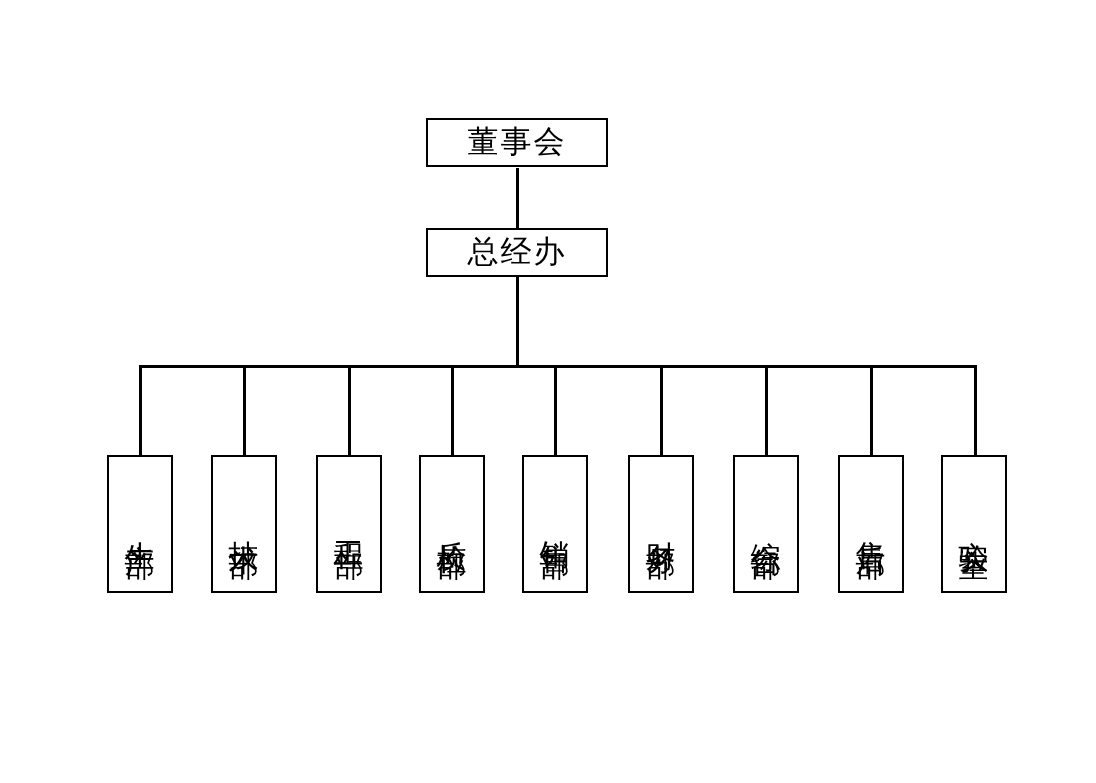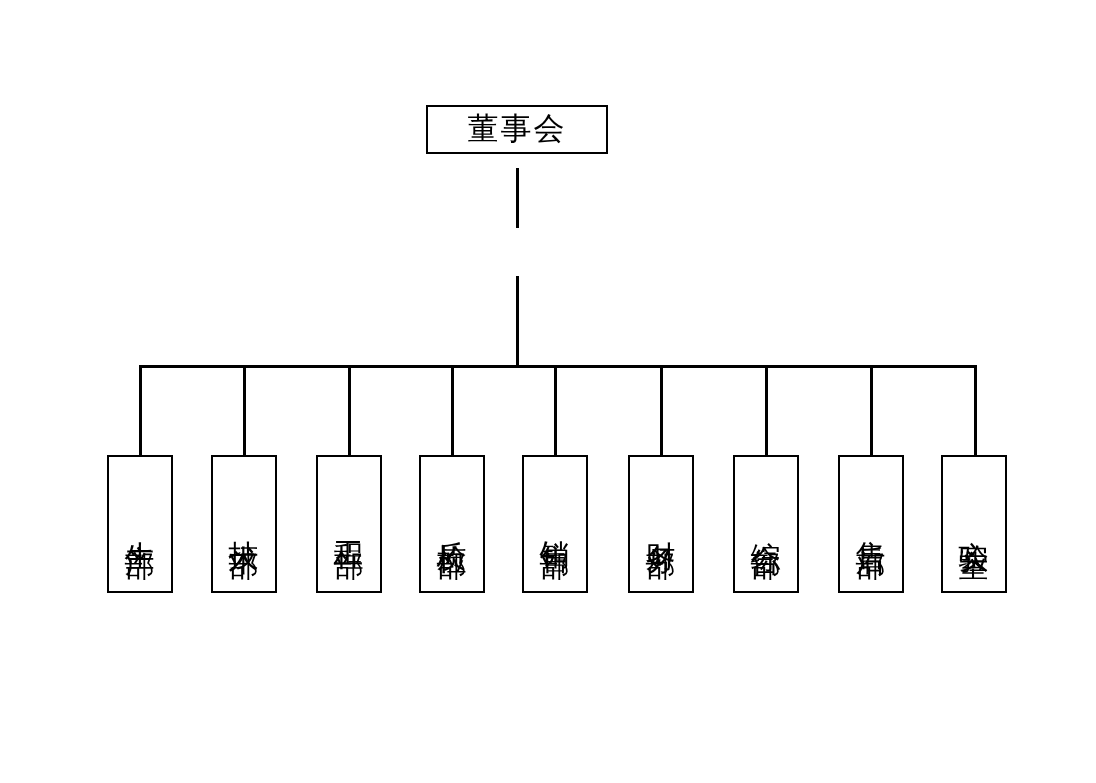--- a/index.html
+++ b/index.html
@@ -39,21 +39,21 @@
   .node-box.top-node .node-label {
     font-size: 31px;
     line-height: 1;
     letter-spacing: 2px;
     color: #000000;
     white-space: nowrap;
     text-align: center;
     padding-bottom: 2px;
   }
 
-  #node-board  { top: 105px; }
+  #node-board  { top: 118px; }
   #node-gmo    { top: 228px; }
 
   
   .node-box.dept-node {
     top: 455px;
     width: 66px;
     height: 138px;
   }
   .node-box.dept-node .node-label {
     font-size: 30px;
@@ -84,20 +84,23 @@
 <body>
 
 <div id="chart-canvas">
 
   <div class="node-box top-node" id="node-board">
     <span class="node-label">董事会</span>
   </div>
 
   <div class="conn-v" style="left:516px; top:168px; height:60px;"></div>
 
+  <div class="node-box top-node" id="node-gmo">
+    <span class="node-label">总经办</span>
+  </div>
 
   <div class="conn-v" style="left:516px; top:276px; height:91px;"></div>
 
   <div class="conn-h" style="left:139px; top:365px; width:838px;"></div>
 
   <div class="conn-v" style="left:139px; top:365px; height:90px;"></div>
   <div class="conn-v" style="left:243px; top:365px; height:90px;"></div>
   <div class="conn-v" style="left:348px; top:365px; height:90px;"></div>
   <div class="conn-v" style="left:451px; top:365px; height:90px;"></div>
   <div class="conn-v" style="left:554px; top:365px; height:90px;"></div>

